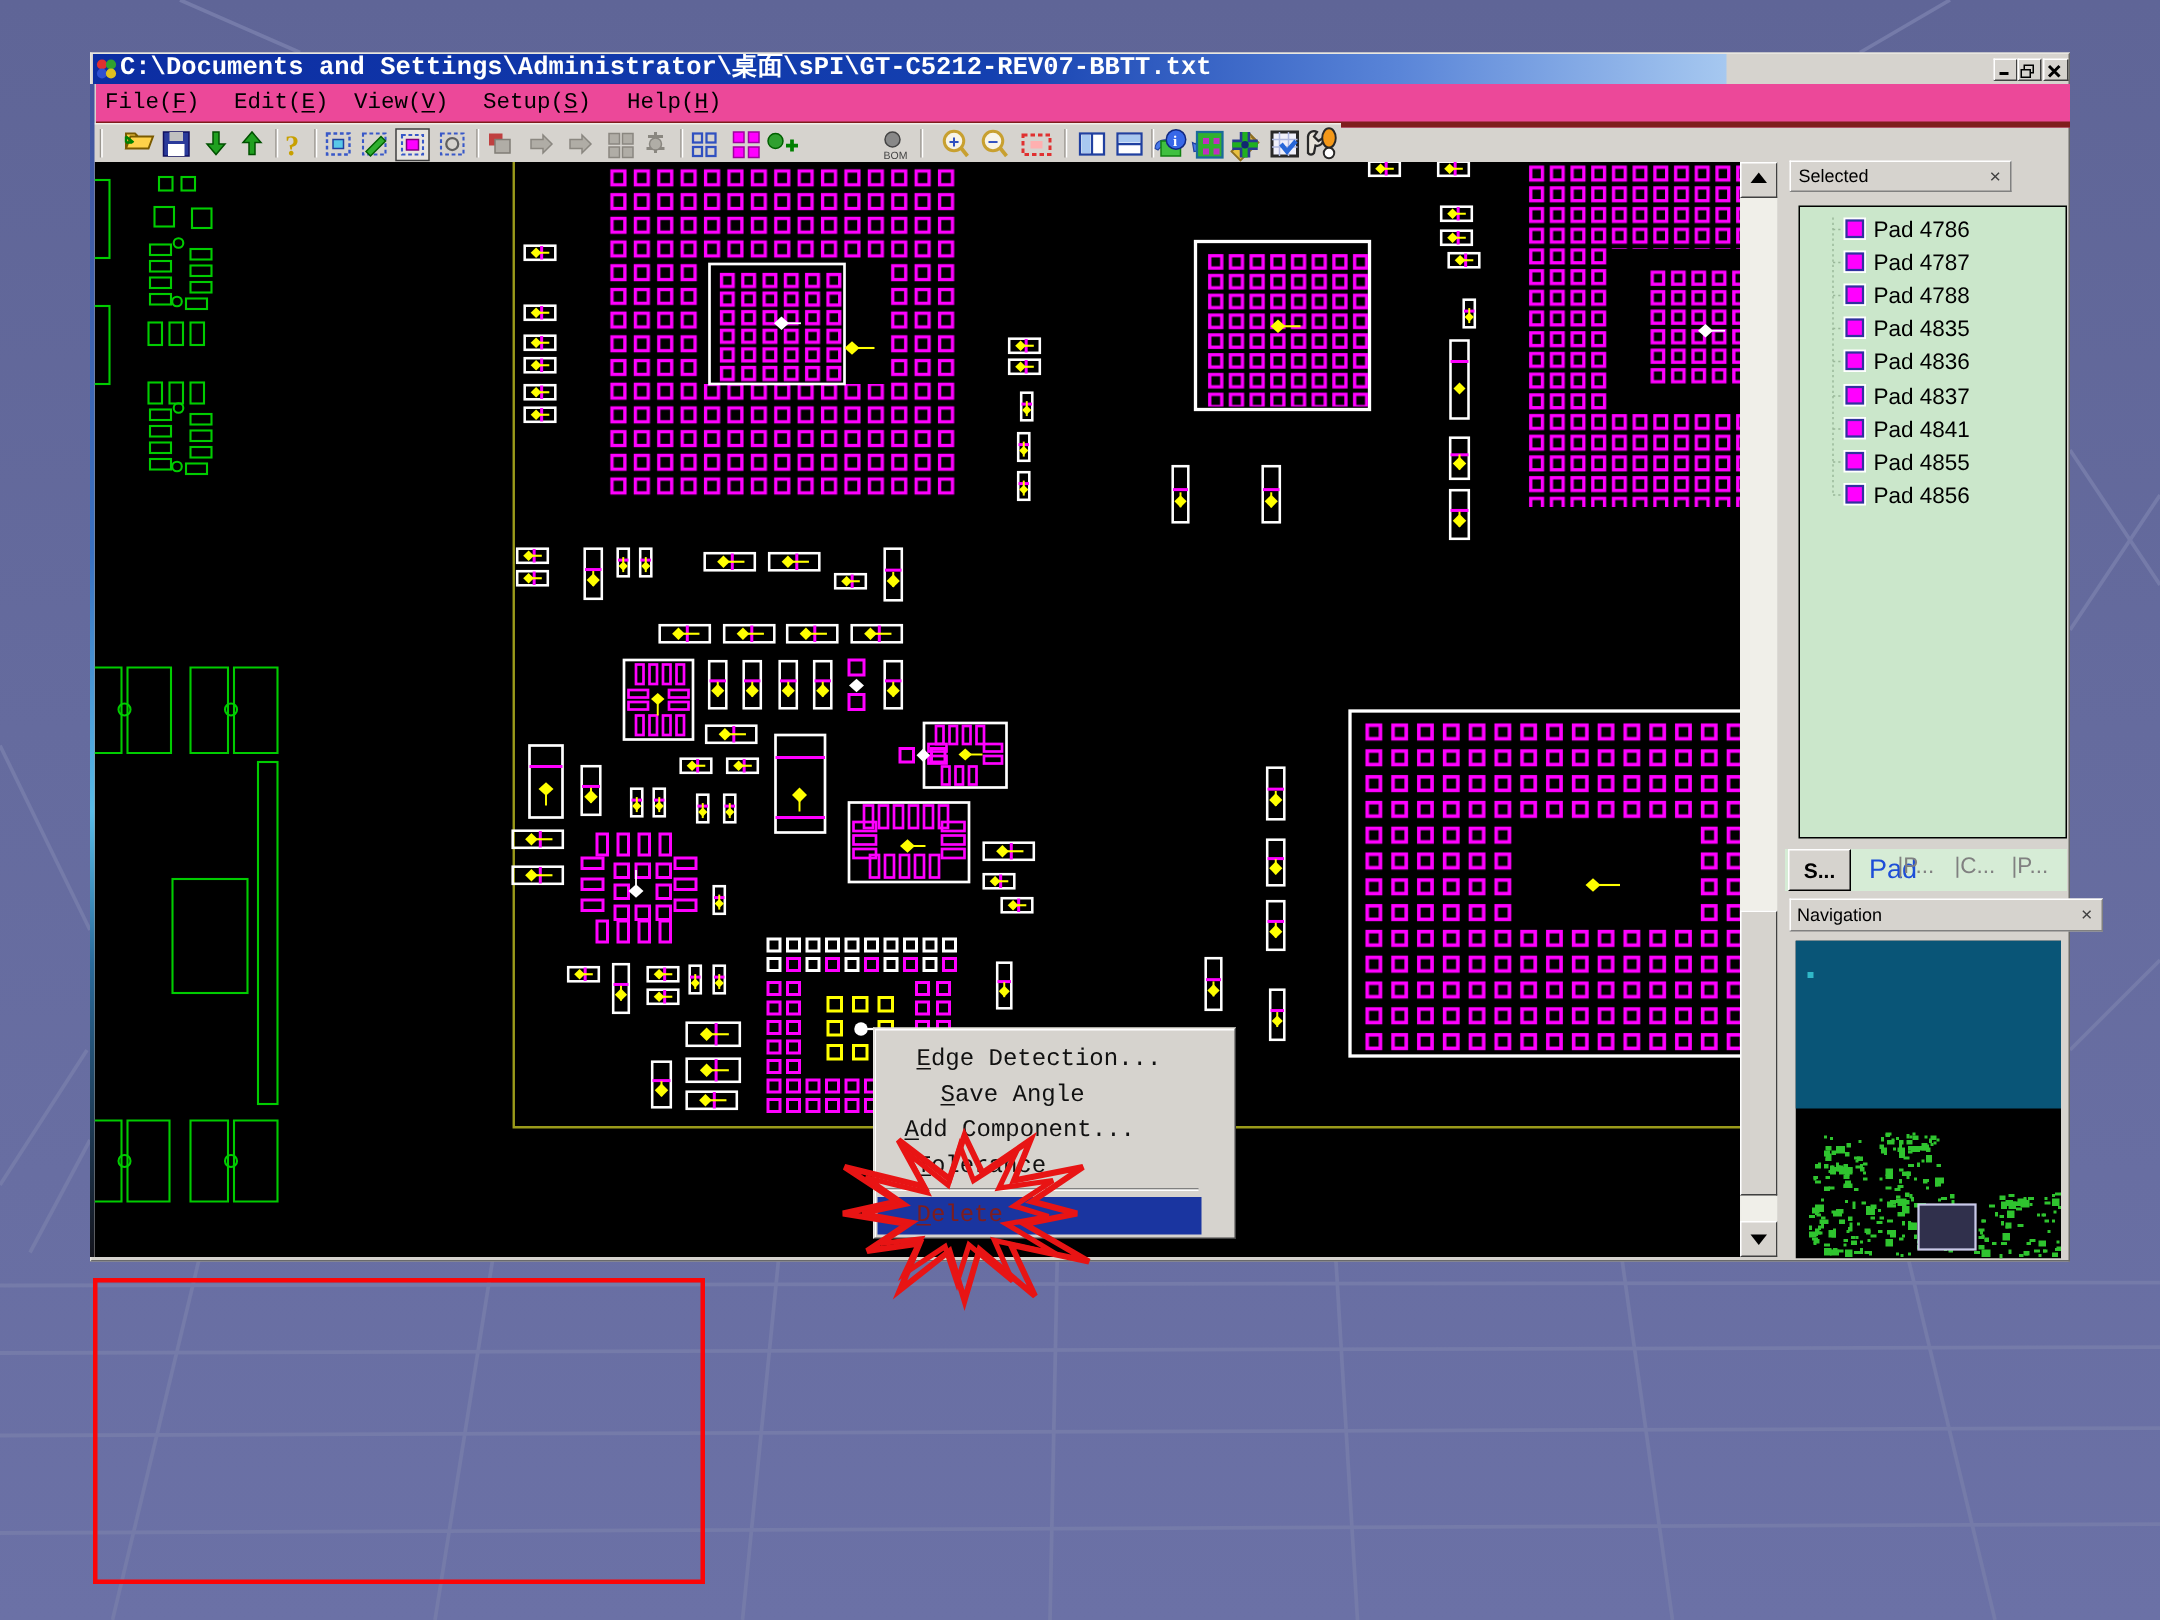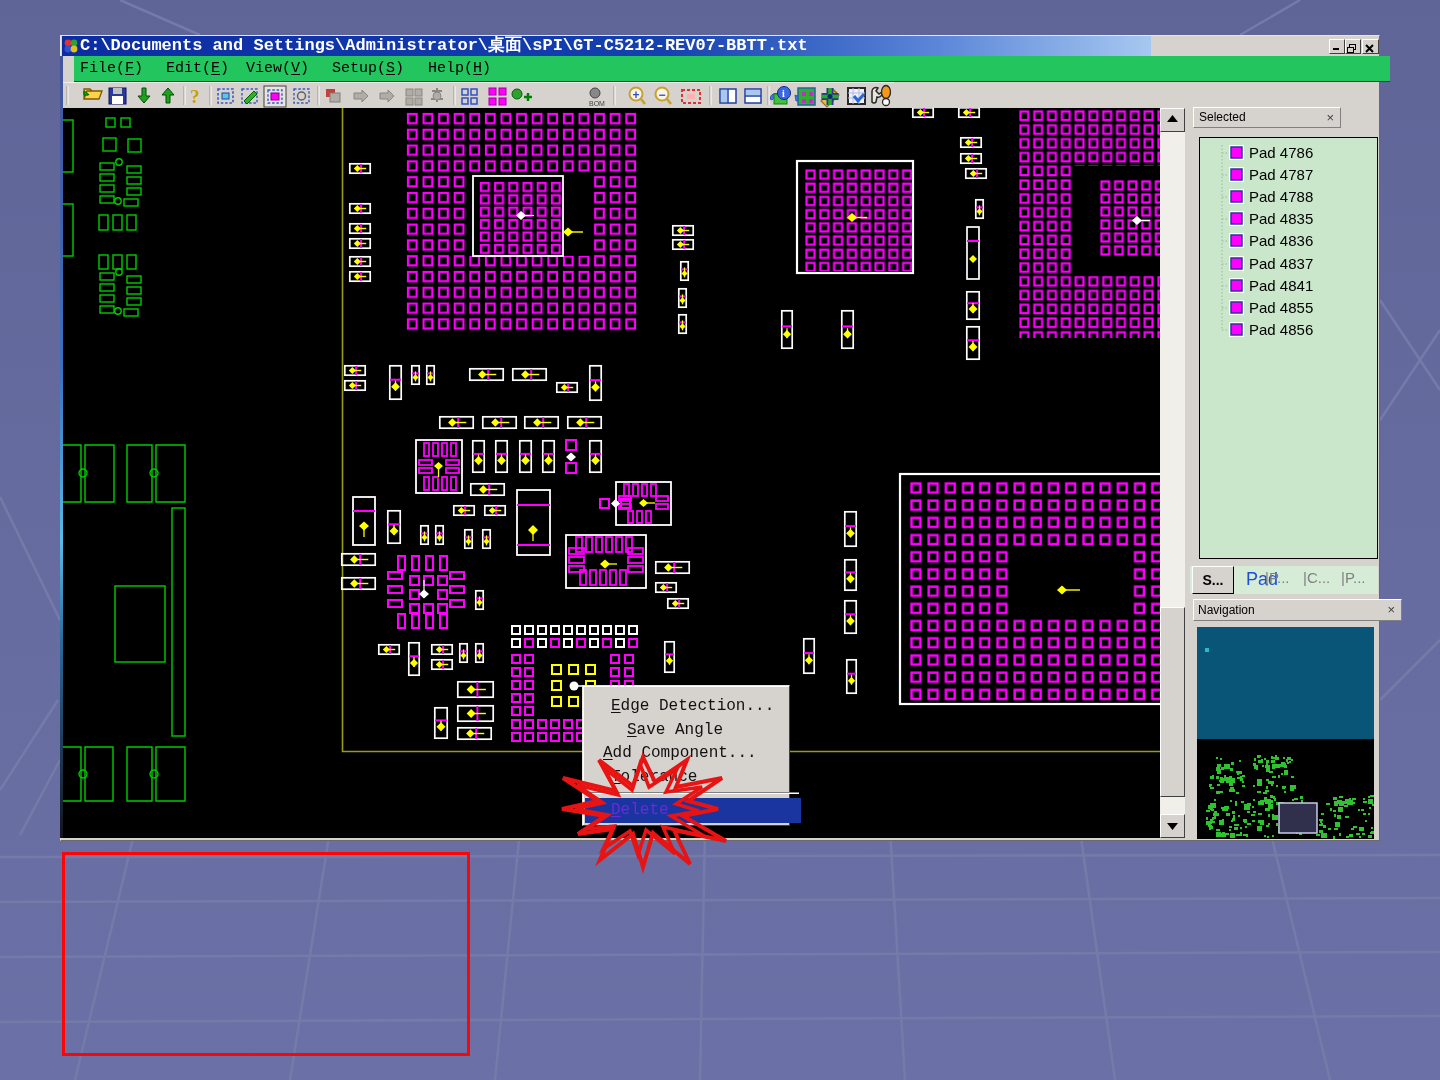--- a/index.html
+++ b/index.html
@@ -1,17 +1,17 @@
 <!DOCTYPE html>
 <html><head><meta charset="utf-8"><style>
 html,body{margin:0;padding:0;width:1440px;height:1080px;overflow:hidden;background:#666c9e;font-family:"Liberation Sans",sans-serif}
 .abs{position:absolute}
 #win{left:60px;top:35px;width:1320px;height:806px;background:#d6d3ce;border-top:1px solid #e8e6e0;border-left:1px solid #e8e6e0;border-right:1px solid #6a6a6a;border-bottom:1px solid #6a6a6a;box-sizing:border-box}
 #title{left:62px;top:36px;width:1089px;height:20px;background:linear-gradient(90deg,#0c2da2 0%,#1440b0 55%,#5a85d8 80%,#a6c8f0 100%);color:#fff;font:bold 17px "Liberation Mono",monospace;line-height:20px;white-space:nowrap;overflow:hidden}
-#menubar{left:74px;top:56px;width:1316px;height:25px;background:#22c55e;color:#000;font:15px "Liberation Mono",monospace;line-height:25px;border-bottom:1px solid #7f1d1d}
+#menubar{left:64px;top:56px;width:1316px;height:25px;background:#ec4899;color:#000;font:15px "Liberation Mono",monospace;line-height:25px;border-bottom:4px solid #7f1d1d}
 #toolbar{left:62px;top:82px;width:832px;height:25px;background:#d6d3ce}
 .mi{position:absolute;top:0}
 u{text-underline-offset:2px}
 </style></head>
 <body>
 <svg class="abs" style="left:0;top:0" width="1440" height="1080" viewBox="0 0 1440 1080">
 <defs>
       <linearGradient id="bgg" x1="0" y1="0" x2="0" y2="1">
         <stop offset="0" stop-color="#5f6597"></stop>
         <stop offset="0.45" stop-color="#656b9e"></stop>
@@ -1071,27 +1071,27 @@
       <rect x="1353" y="802" width="2" height="2"></rect>
       <rect x="1359" y="836" width="2" height="2"></rect>
       <rect x="1363" y="813" width="3" height="2"></rect>
       <rect x="1350" y="834" width="2" height="3"></rect>
       <rect x="1345" y="816" width="4" height="2"></rect>
     </g>
 <rect x="1205" y="648" width="4" height="4" fill="#30b8c8"></rect>
     <rect x="1279" y="803" width="38" height="30" fill="#30304c" stroke="#c8c8e8" stroke-width="1.5"></rect>
 </svg>
 
-<div class="abs" style="left:582px;top:685px;width:208px;height:141px;background:#d6d3ce;border:1px solid;border-color:#e8e6e0 #404040 #404040 #e8e6e0;box-shadow:inset 1px 1px 0 #fff;box-sizing:border-box;font:16px 'Liberation Mono',monospace;color:#111">
+<div class="abs" style="left:582px;top:685px;width:242px;height:141px;background:#d6d3ce;border:1px solid;border-color:#e8e6e0 #404040 #404040 #e8e6e0;box-shadow:inset 1px 1px 0 #fff;box-sizing:border-box;font:16px 'Liberation Mono',monospace;color:#111">
 <div style="position:absolute;left:28px;top:11px"><u>E</u>dge Detection...</div>
 <div style="position:absolute;left:44px;top:35px"><u>S</u>ave Angle</div>
 <div style="position:absolute;left:20px;top:58px"><u>A</u>dd Component...</div>
 <div style="position:absolute;left:28px;top:82px"><u>T</u>olerance</div>
 <div style="position:absolute;left:4px;top:106px;width:212px;border-top:1px solid #808080;border-bottom:1px solid #fff"></div>
 <div style="position:absolute;left:2px;top:112px;width:216px;height:25px;background:#1a35a0"></div>
-<div style="position:absolute;left:28px;top:115px;color:#6d28d9"><u>D</u>elete</div>
+<div style="position:absolute;left:28px;top:115px;color:#7f1d1d"><u>D</u>elete</div>
 </div>
 
 <svg class="abs" style="left:540px;top:730px" width="230" height="165" viewBox="540 730 230 165">
 <polygon points="643,757 655,782 687,760 676,787 722,778 688,801 718,809 683,816 726,841 674,830 690,864 653,833 643,867 633,834 600,860 613,829 578,834 605,816 562,809 598,801 563,778 616,791 599,760 633,786" fill="none" stroke="#e81414" stroke-width="4" stroke-linejoin="miter"></polygon>
 <polygon points="640,764 649,787 677,769 666,792 702,787 676,804 699,811 671,816 704,836 663,827 675,854 646,830 638,855 630,831 603,849 614,826 587,829 608,815 575,809 603,803 577,785 618,795 604,768 632,790" fill="none" stroke="#e81414" stroke-width="3.5" stroke-linejoin="miter"></polygon>
 </svg>
 <div class="abs" id="redrect" style="left:62px;top:852px;width:402px;height:198px;border:3px solid #fb0507"></div>
 
 </body></html>

